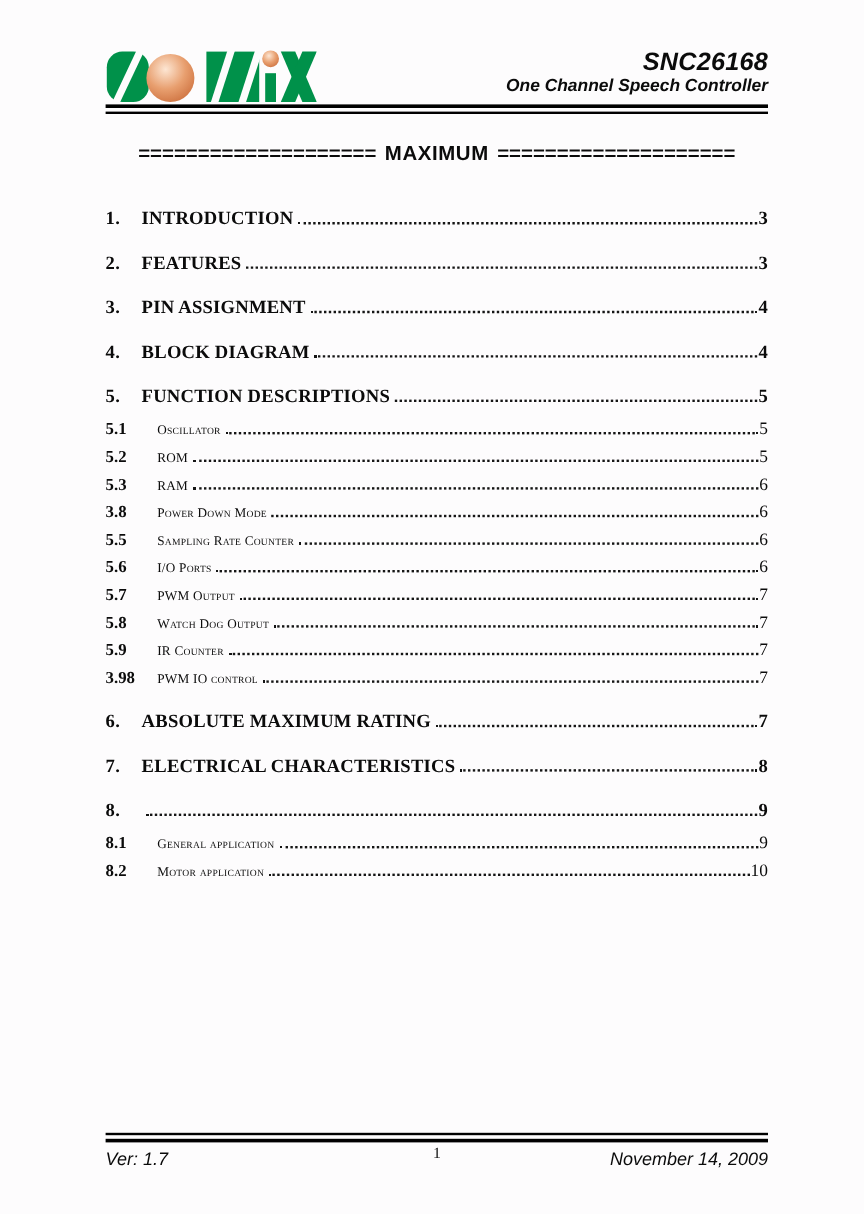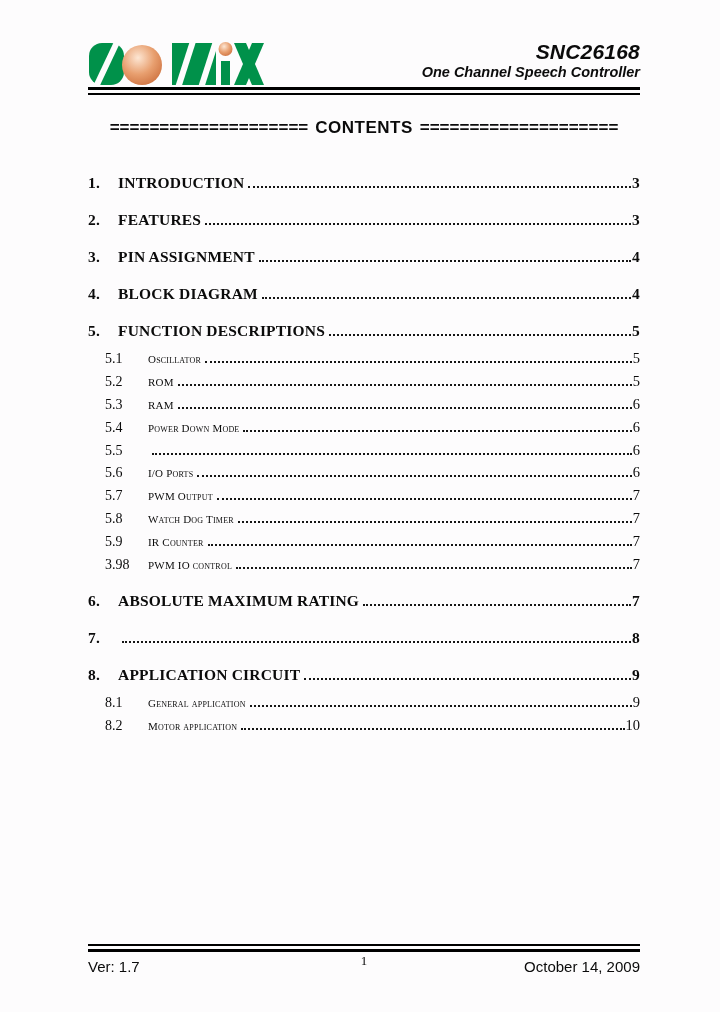--- a/index.html
+++ b/index.html
@@ -39,39 +39,39 @@
 
   
   .toc{position:absolute;left:88px;top:172px;width:552px;}
   .toc-row{display:flex;align-items:baseline;line-height:21px;cursor:pointer;}
   .toc-row.lvl1{font-weight:bold;font-size:15.5px;margin-top:16px;letter-spacing:.2px;}
   .toc-row.lvl1:first-child{margin-top:0;}
   .toc-row.lvl2{font-size:14.5px;margin-top:1px;}
   .toc-row.lvl1 + .toc-row.lvl2{margin-top:7px;}
   .toc-row.lvl2 + .toc-row.lvl1{margin-top:14px;}
   .lvl1 .toc-num{flex:0 0 30px;}
-  .lvl2 .toc-num{flex:0 0 43px;margin-left:17px;font-size:14px;}
+  .lvl2 .toc-num{flex:0 0 43px;font-size:14px;font-weight:bold;}
   .lvl2 .toc-label{font-variant:small-caps;font-size:11px;letter-spacing:.2px;}
   .toc-leader{flex:1 1 auto;margin:0 1px 3px 4px;border-bottom:2px dotted #151515;min-width:20px;}
   .lvl1 .toc-leader{border-bottom-width:2.5px;margin-bottom:3px;}
   .toc-page{flex:0 0 auto;}
 
   
   .footer-rule{
     position:absolute;left:88px;top:944px;width:552px;height:8px;
     border-top:2px solid #000;border-bottom:3px solid #000;box-sizing:border-box;
   }
   .footer-pagenum{
     position:absolute;left:88px;top:953px;width:552px;text-align:center;
     font-size:13px;font-family:"Liberation Serif", serif;
   }
   .footer-row{
     position:absolute;left:88px;top:958px;width:552px;
     display:flex;justify-content:space-between;
-    font-family:"Liberation Sans", sans-serif;font-size:15px;align-items:center;
+    font-family:"Liberation Sans", sans-serif;font-style:italic;font-size:15px;align-items:center;
   }
 </style>
 </head>
 <body>
 
 <div class="page">
 
   <div class="logo">
     <svg width="176" height="56" viewBox="0 0 176 56">
       <defs>
@@ -108,21 +108,21 @@
   </div>
 
   <div class="header-right">
     <div class="part-no">SNC26168</div>
     <div class="subtitle">One Channel Speech Controller</div>
   </div>
 
   <div class="header-rule"></div>
 
   <div class="contents-title">
-    <span>====================</span><span class="ct">CONTENTS</span><span>====================</span>
+    <span>====================</span><span class="ct">MAXIMUM</span><span>====================</span>
   </div>
 
   <main class="toc">
       <div class="toc-row lvl1">
       <span class="toc-num">1.</span>
       <span class="toc-label">INTRODUCTION</span>
       <span class="toc-leader"></span>
       <span class="toc-page">3</span>
     </div>
       <div class="toc-row lvl1">
@@ -161,45 +161,46 @@
       <span class="toc-leader"></span>
       <span class="toc-page">5</span>
     </div>
       <div class="toc-row lvl2">
       <span class="toc-num">5.3</span>
       <span class="toc-label">RAM</span>
       <span class="toc-leader"></span>
       <span class="toc-page">6</span>
     </div>
       <div class="toc-row lvl2">
-      <span class="toc-num">5.4</span>
+      <span class="toc-num">3.8</span>
       <span class="toc-label">Power Down Mode</span>
       <span class="toc-leader"></span>
       <span class="toc-page">6</span>
     </div>
       <div class="toc-row lvl2">
       <span class="toc-num">5.5</span>
+      <span class="toc-label">Sampling Rate Counter</span>
       <span class="toc-leader"></span>
       <span class="toc-page">6</span>
     </div>
       <div class="toc-row lvl2">
       <span class="toc-num">5.6</span>
       <span class="toc-label">I/O Ports</span>
       <span class="toc-leader"></span>
       <span class="toc-page">6</span>
     </div>
       <div class="toc-row lvl2">
       <span class="toc-num">5.7</span>
       <span class="toc-label">PWM Output</span>
       <span class="toc-leader"></span>
       <span class="toc-page">7</span>
     </div>
       <div class="toc-row lvl2">
       <span class="toc-num">5.8</span>
-      <span class="toc-label">Watch Dog Timer</span>
+      <span class="toc-label">Watch Dog Output</span>
       <span class="toc-leader"></span>
       <span class="toc-page">7</span>
     </div>
       <div class="toc-row lvl2">
       <span class="toc-num">5.9</span>
       <span class="toc-label">IR Counter</span>
       <span class="toc-leader"></span>
       <span class="toc-page">7</span>
     </div>
       <div class="toc-row lvl2">
@@ -209,26 +210,26 @@
       <span class="toc-page">7</span>
     </div>
       <div class="toc-row lvl1">
       <span class="toc-num">6.</span>
       <span class="toc-label">ABSOLUTE MAXIMUM RATING</span>
       <span class="toc-leader"></span>
       <span class="toc-page">7</span>
     </div>
       <div class="toc-row lvl1">
       <span class="toc-num">7.</span>
+      <span class="toc-label">ELECTRICAL CHARACTERISTICS</span>
       <span class="toc-leader"></span>
       <span class="toc-page">8</span>
     </div>
       <div class="toc-row lvl1">
       <span class="toc-num">8.</span>
-      <span class="toc-label">APPLICATION CIRCUIT</span>
       <span class="toc-leader"></span>
       <span class="toc-page">9</span>
     </div>
       <div class="toc-row lvl2">
       <span class="toc-num">8.1</span>
       <span class="toc-label">General application</span>
       <span class="toc-leader"></span>
       <span class="toc-page">9</span>
     </div>
       <div class="toc-row lvl2">
@@ -236,16 +237,16 @@
       <span class="toc-label">Motor application</span>
       <span class="toc-leader"></span>
       <span class="toc-page">10</span>
     </div>
     </main>
 
   <div class="footer-rule"></div>
   <div class="footer-pagenum">1</div>
   <div class="footer-row">
     <span>Ver: 1.7</span>
-    <span>October 14, 2009</span>
+    <span>November 14, 2009</span>
   </div>
 
 </div>
 
 </body></html>

